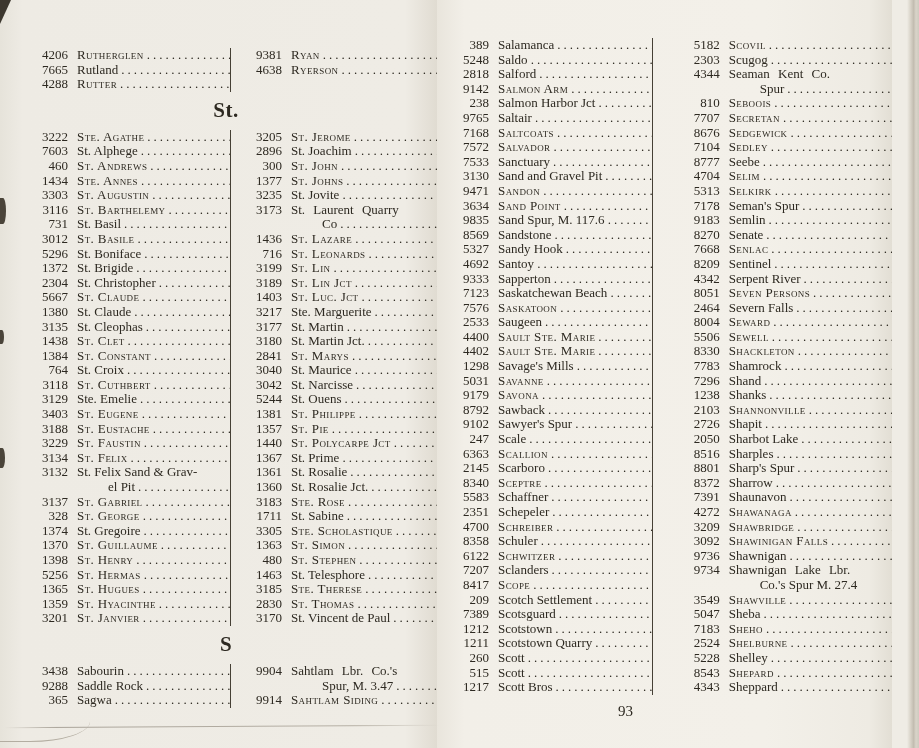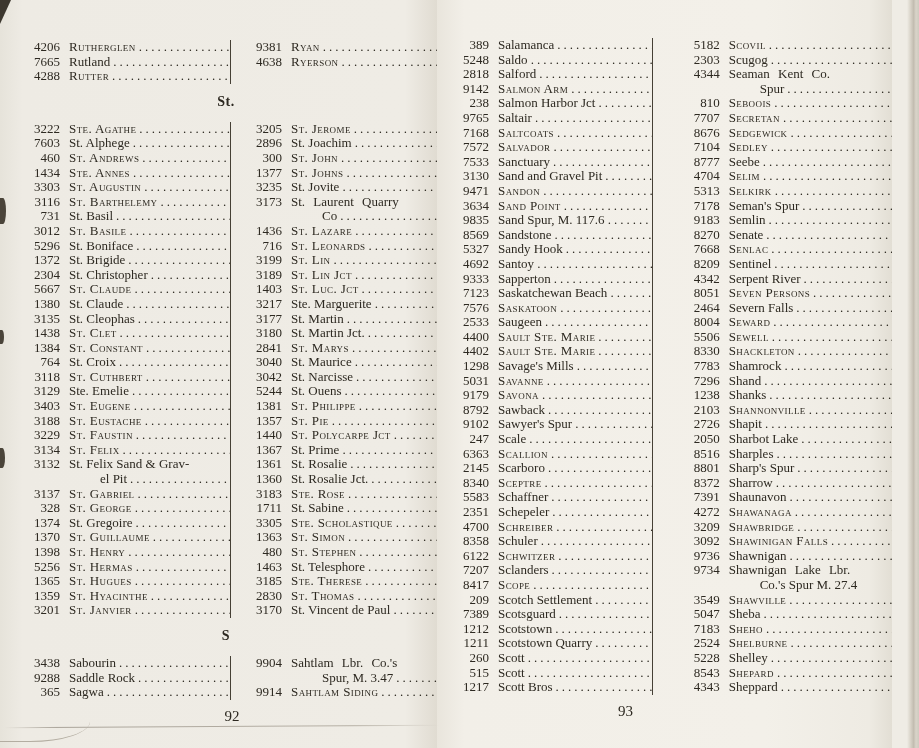--- a/index.html
+++ b/index.html
@@ -6,21 +6,21 @@
   .scan{
     position:relative;width:919px;height:748px;overflow:hidden;
     background:#efece5;
     font-family:"Liberation Serif","DejaVu Serif",serif;
     color:#2d2921;
   }
   .page{position:absolute;top:0;height:748px;}
   .page-left{
     left:0;width:450px;
     background:linear-gradient(90deg,#e6e3da 0,#eeebe4 5%,#efece5 90%,#dcd7cc 99%);
-    padding:0;box-sizing:border-box;
+    padding:8px;box-sizing:border-box;
   }
   .page-right{
     left:437px;width:455px;
     background:linear-gradient(90deg,#e9e5dc 0,#f2efe8 6%,#f3f0e9 72%,#eeebe3 95%,#e2ded4 100%);
     box-sizing:border-box;
   }
   .binding{
     position:absolute;top:0;left:446px;width:18px;height:748px;
     background:linear-gradient(90deg,#cfcabf 0,#8a8275 30%,#17130d 52%,#5f584c 68%,#d8d3c8 100%);
   }
@@ -36,21 +36,21 @@
 
   .row{display:flex;height:14.6px;line-height:14.6px;font-size:13px;white-space:nowrap;}
   .num{flex:none;width:46px;text-align:right;}
   .nm{flex:none;margin-left:9px;}
   .nm.sc{font-variant:small-caps;letter-spacing:.4px;}
   .nm.cont{margin-left:40px;}
   .nm.j{word-spacing:5px;}
   .leader{flex:1 1 0;min-width:0;overflow:hidden;letter-spacing:3px;padding-left:3px;}
 
   .section-header{
-    text-align:center;font-weight:bold;font-size:14px;line-height:24px;
+    text-align:center;font-weight:bold;font-size:21px;line-height:24px;
     margin:6px 12px 8px 0;letter-spacing:.5px;
   }
   .page-number{
     text-align:center;font-size:15px;margin-top:8px;
   }
   .page-right .page-number{transform:translateX(-42px);}
 
   
   .corner-mark{position:absolute;left:0;top:0;width:11px;height:24px;
     background:#3c372e;clip-path:polygon(0 0,100% 0,0 100%);}
@@ -477,21 +477,20 @@
               <span class="nm cont">Spur, M. 3.47</span>
               <span class="leader">............................................................</span>
             </div>
             <div class="row">
               <span class="num">9914</span>
               <span class="nm sc">Sahtlam Siding</span>
               <span class="leader">............................................................</span>
             </div>
           </div>
         </div>
-        <div class="page-number">92</div>
       </div>
   </div>
   <div class="binding"></div>
   <div class="page page-right">
     <div class="page-inner">
         <div class="cols">
           <div class="col col0">
             <div class="row">
               <span class="num">389</span>
               <span class="nm">Salamanca</span>

